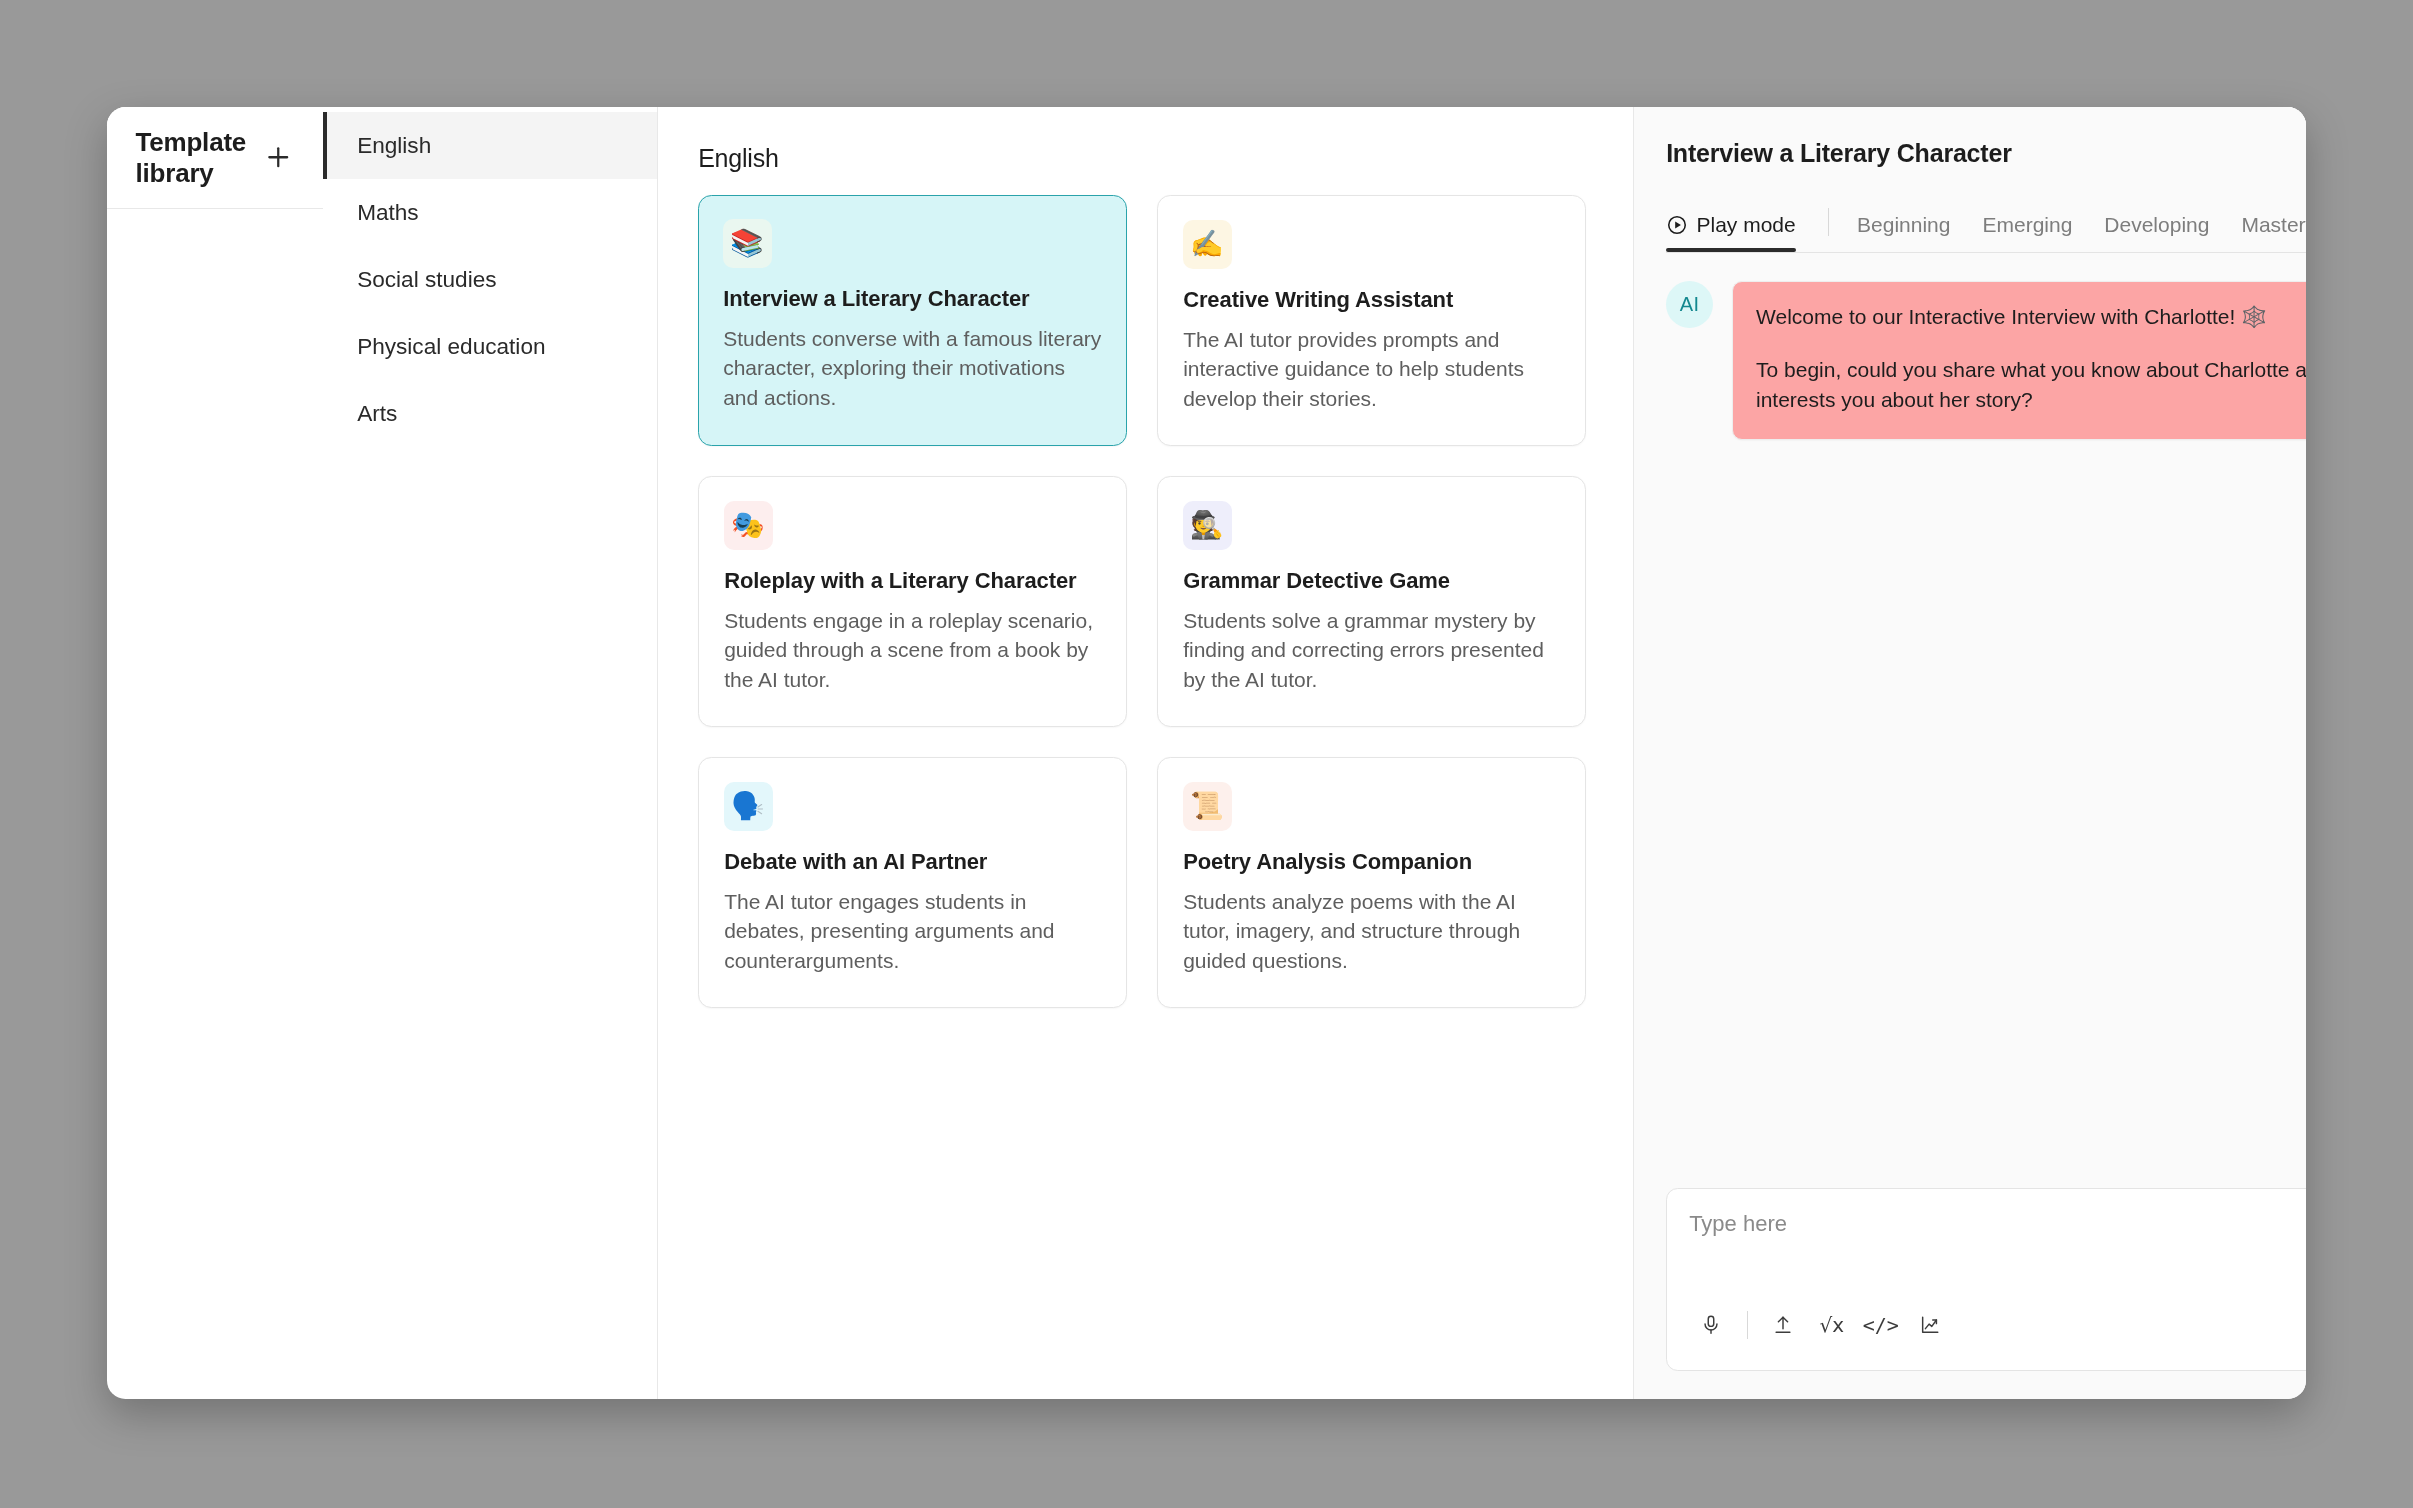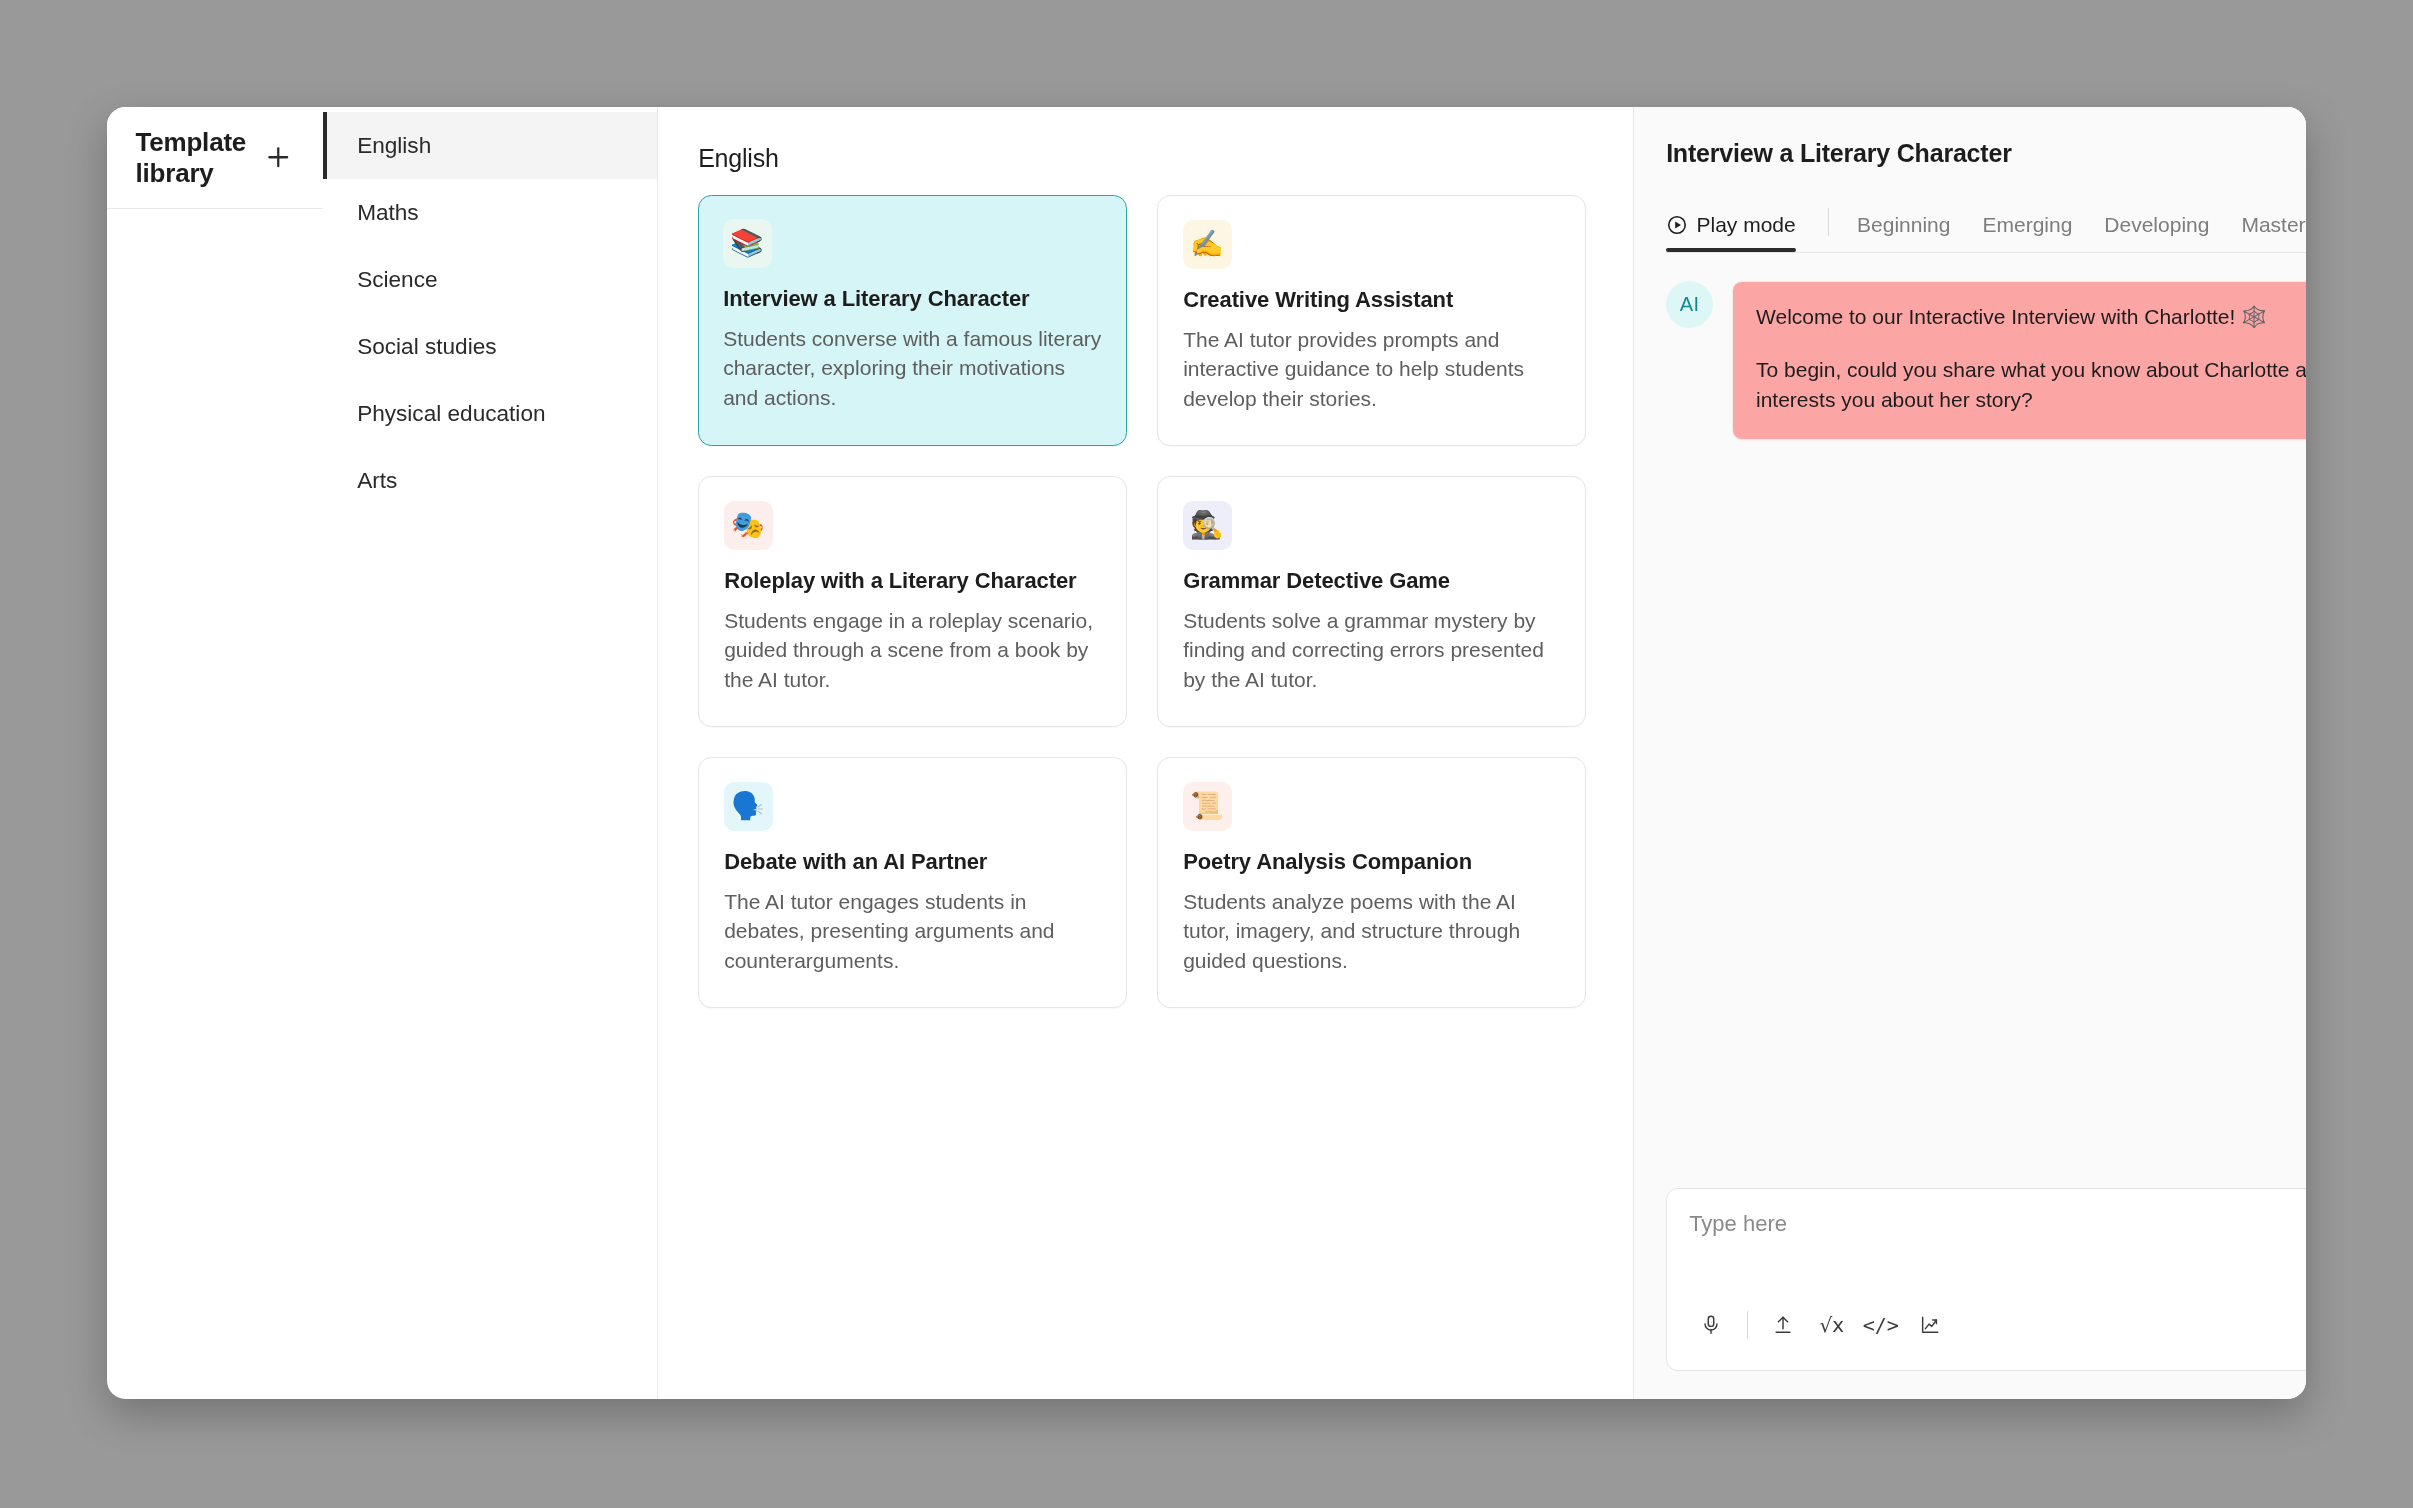--- a/index.html
+++ b/index.html
@@ -266,23 +266,20 @@
   </div>
 
   <div class="body">
 
     <nav class="sidebar">
       <div class="side-item active">
           <span>English</span>
         </div>
       <div class="side-item">
           <span>Maths</span>
-        </div>
-      <div class="side-item">
-          <span>Science</span>
         </div>
       <div class="side-item">
           <span>Social studies</span>
         </div>
       <div class="side-item">
           <span>Physical education</span>
         </div>
       <div class="side-item">
           <span>Arts</span>
         </div>

